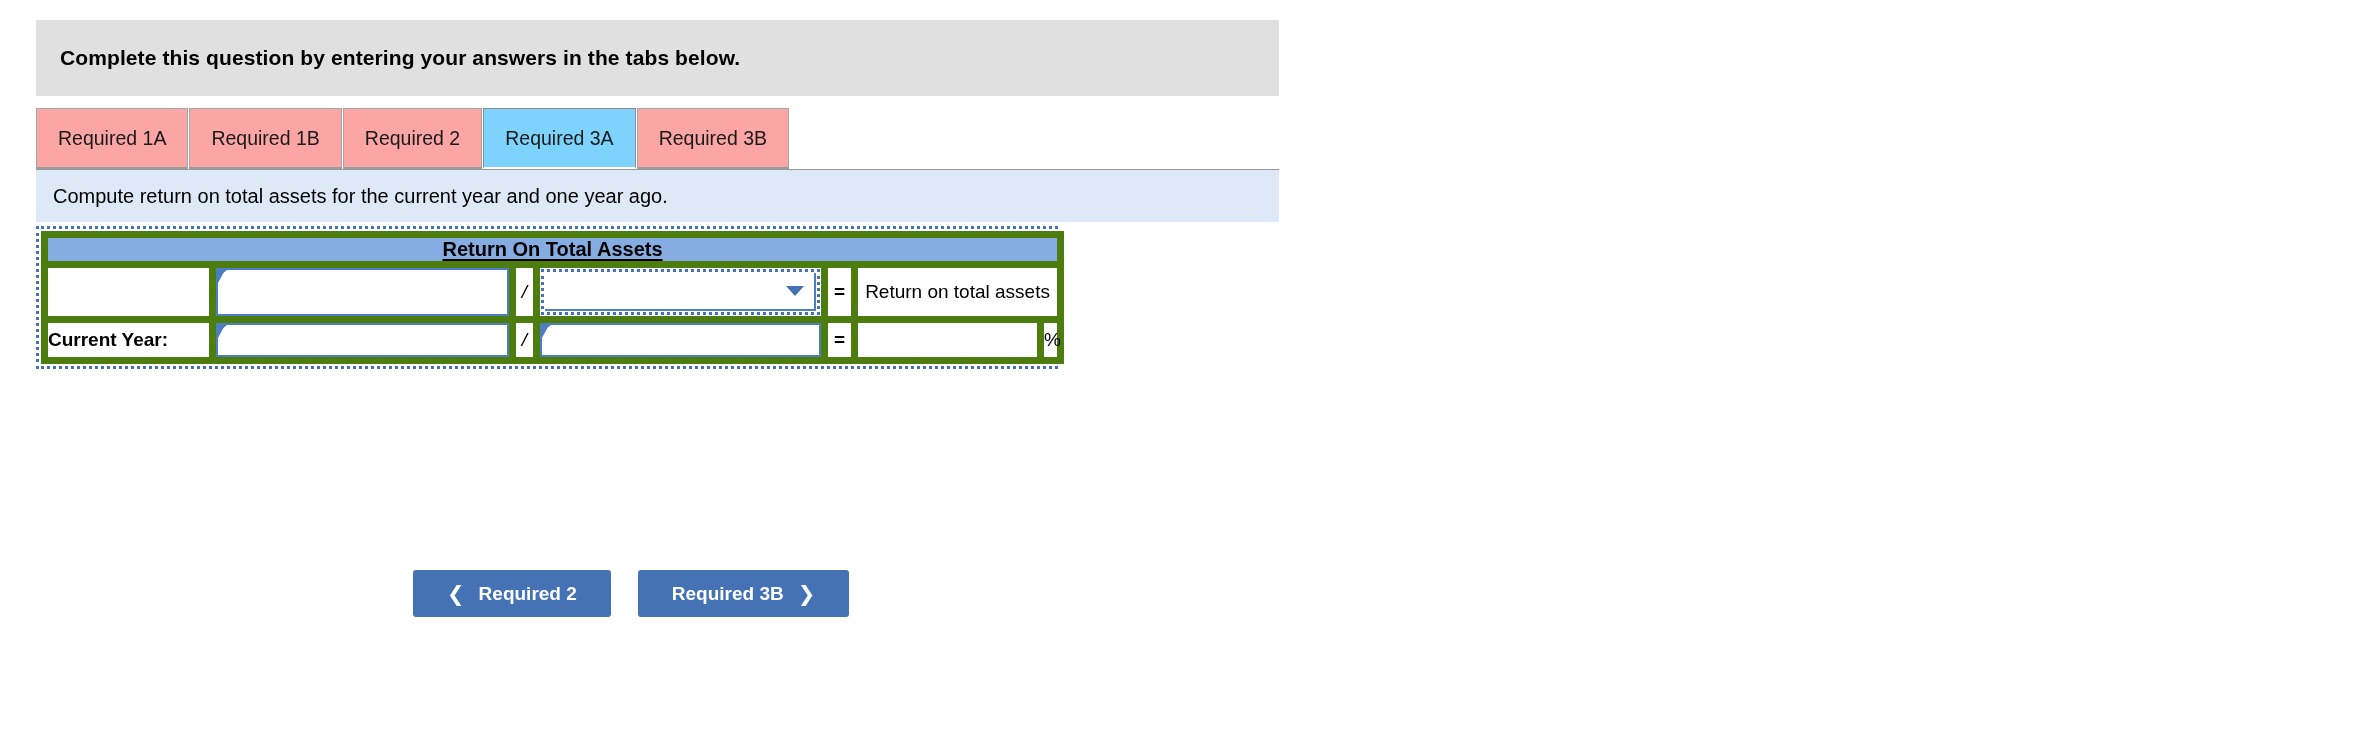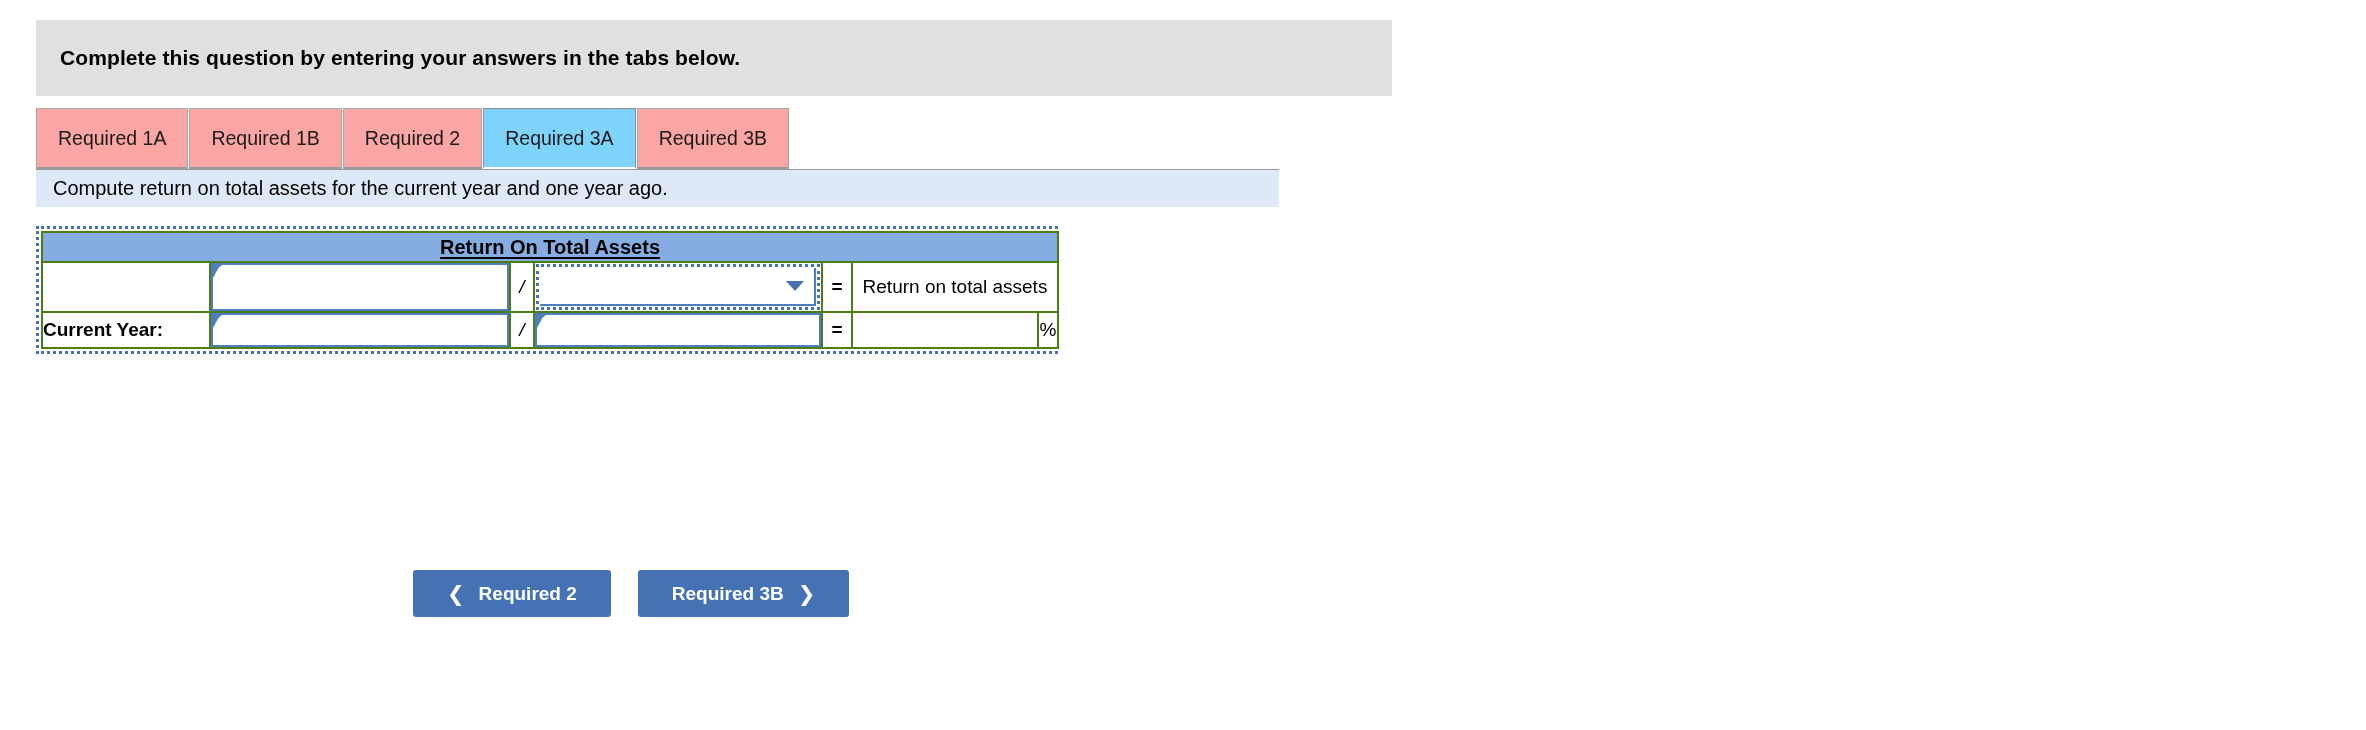--- a/index.html
+++ b/index.html
@@ -20,21 +20,21 @@
     position: relative;
     width: 2366px;
     height: 730px;
   }
 
   
   .banner {
     position: absolute;
     left: 36px;
     top: 20px;
-    width: 1356px;
+    width: 1243px;
     height: 76px;
     background: #e0e0e0;
     display: flex;
     align-items: center;
   }
   .banner-text {
     font-size: 21px;
     font-weight: bold;
     color: #000;
     padding-left: 24px;
@@ -79,21 +79,21 @@
     border-bottom: 2px solid #ffffff;
     z-index: 3;
   }
 
   
   .instruction {
     position: absolute;
     left: 36px;
     top: 170px;
     width: 1243px;
-    height: 37px;
+    height: 52px;
     background: #dde9f7;
     display: flex;
     align-items: center;
     box-sizing: border-box;
   }
   .instruction-text {
     font-size: 20px;
     color: #000;
     padding-left: 17px;
   }
@@ -109,21 +109,21 @@
     padding: 2px;
     background: #ffffff;
   }
   table.ws {
     border-collapse: collapse;
     table-layout: fixed;
     width: 100%;
     background: #fff;
   }
   table.ws td {
-    border: 2px solid #4d7c0f;
+    border: 7px solid #4d7c0f;
     padding: 0;
     font-size: 19px;
     color: #000;
     height: 30px;
     box-sizing: border-box;
     vertical-align: middle;
   }
 
   
   col.c-label  { width: 168px; }

